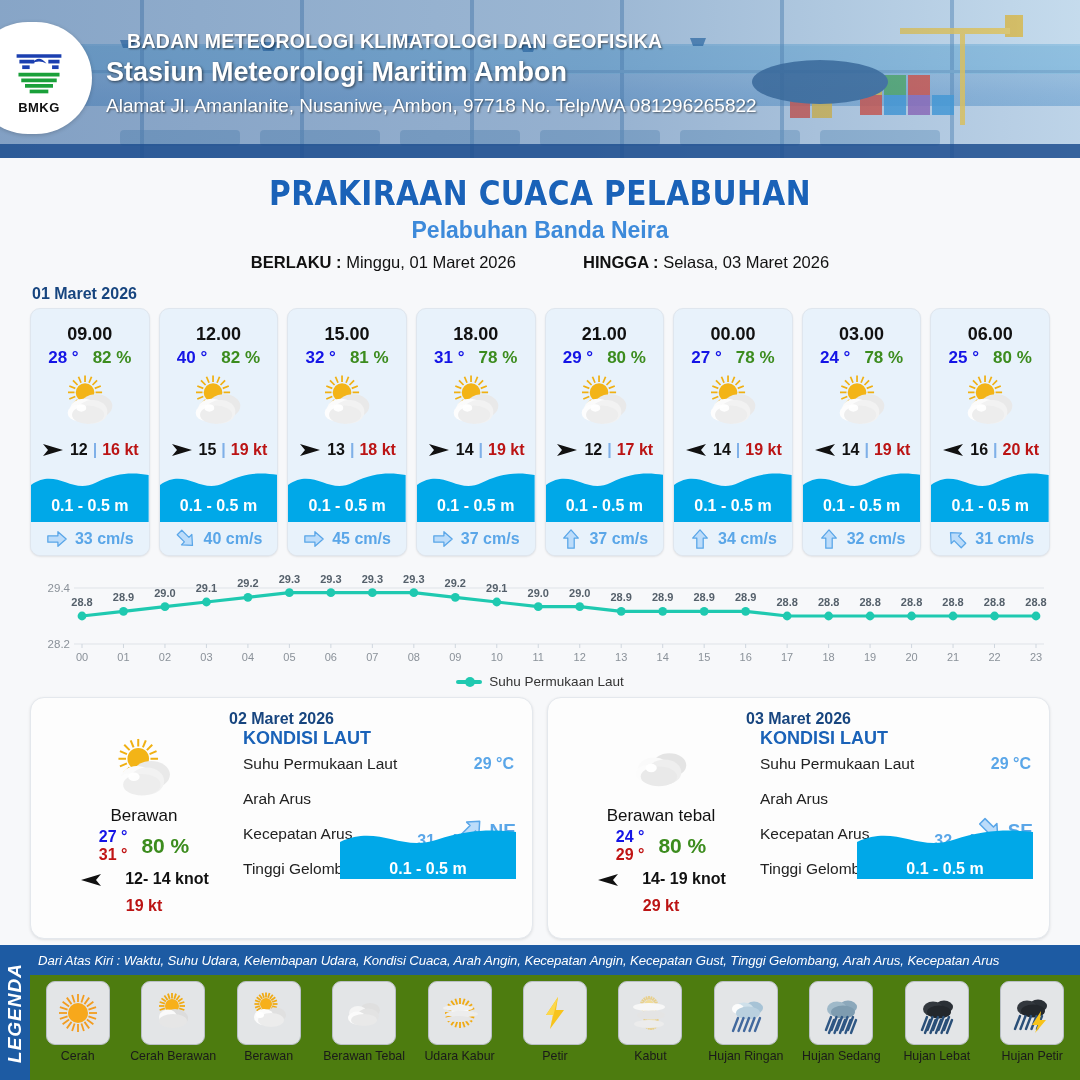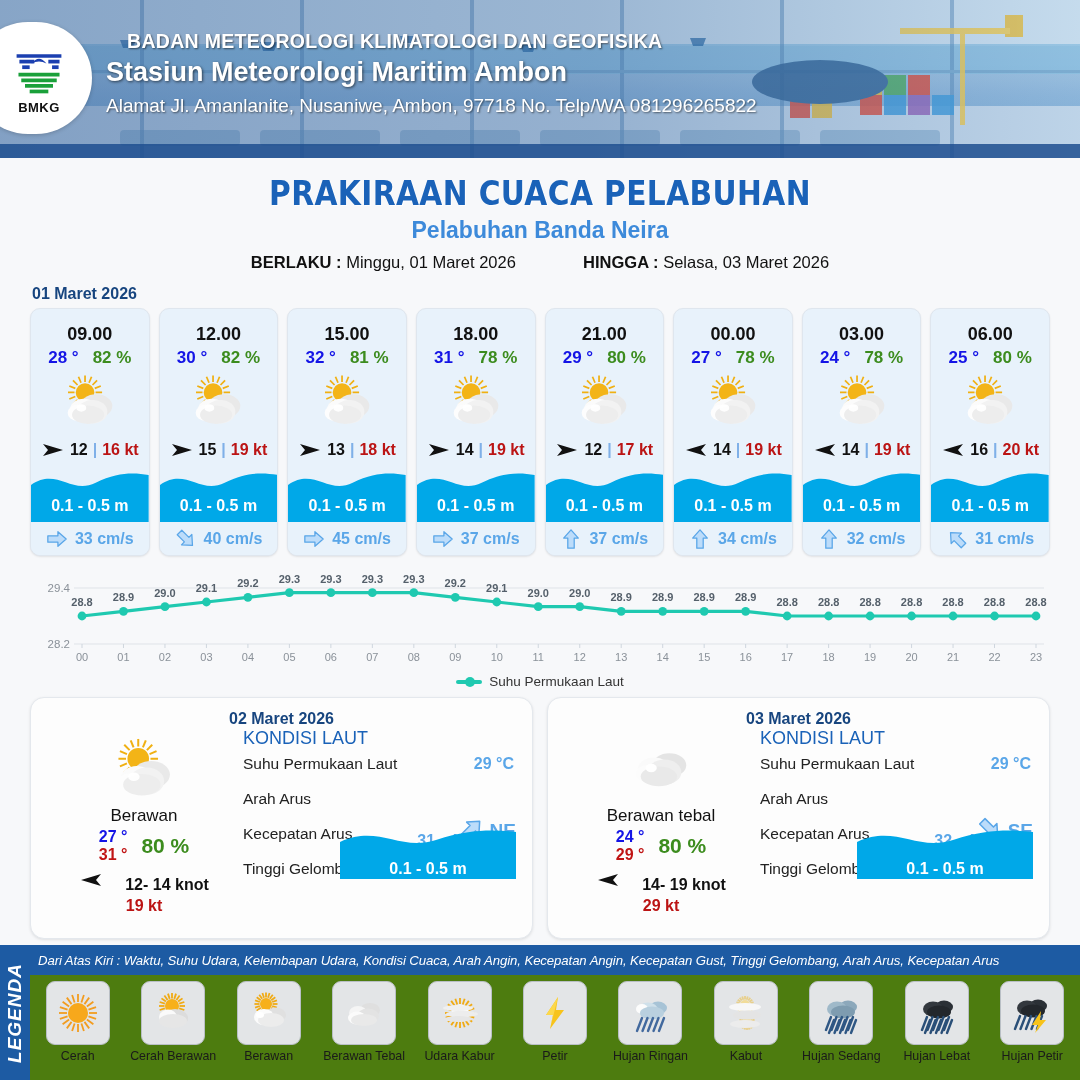--- a/index.html
+++ b/index.html
@@ -78,25 +78,25 @@
   }
   .p-date{font-size:16px;font-weight:bold;color:#17457f;text-align:center;}
   .p-left{position:absolute;left:18px;top:36px;width:190px;text-align:center;}
   .p-icon{height:68px;display:flex;align-items:center;justify-content:center;}
   .p-cond{font-size:17px;color:#111;margin-top:4px;}
   .p-temps{display:flex;align-items:center;justify-content:center;gap:14px;margin-top:2px;}
   .p-tcol{display:flex;flex-direction:column;line-height:1.12;}
   .p-tmin{font-size:16px;font-weight:bold;color:#1414e6;}
   .p-tmax{font-size:16px;font-weight:bold;color:#c01414;}
   .p-hum{font-size:21px;font-weight:bold;color:#3c8c1e;}
-  .p-wind{display:flex;align-items:flex-end;justify-content:center;gap:22px;margin-top:6px;}
+  .p-wind{display:flex;align-items:flex-start;justify-content:center;gap:22px;margin-top:6px;}
   .p-wtxt{font-size:16px;font-weight:bold;color:#111;}
   .p-gust{font-size:16px;font-weight:bold;color:#bb1414;margin-top:3px;}
   .p-right{position:absolute;left:212px;right:12px;top:30px;}
-  .p-kond{font-size:18px;font-weight:normal;color:#1a62b8;margin-bottom:6px;}
+  .p-kond{font-size:18px;font-weight:bold;color:#1a62b8;margin-bottom:6px;}
   .p-row{position:relative;height:35px;}
   .p-rlab{font-size:15.5px;color:#222;}
   .p-rval{position:absolute;right:6px;top:0;font-size:16px;font-weight:bold;color:#5aa6e8;}
   .p-cur-dir{position:absolute;right:4px;top:26px;display:flex;align-items:center;gap:5px;}
   .p-cur-dir .lbl{font-size:19px;font-weight:bold;color:#5aa6e8;}
   .p-speed{position:absolute;right:12px;top:104px;font-size:16px;font-weight:bold;color:#5aa6e8;}
   .p-wave{position:absolute;right:4px;bottom:8px;width:176px;height:64px;}
   .p-wave-label{position:absolute;left:0;right:0;bottom:9px;text-align:center;font-size:16px;font-weight:bold;color:#fff;}
   
   .legenda{position:absolute;left:0;bottom:0;width:1080px;height:135px;background:#1d5ba3;}
@@ -259,21 +259,21 @@
     <div class="c-cur">
       <span class="c-cur-arrow"><svg width="22" height="22" viewBox="0 0 24 24" style="transform:rotate(90deg)">
     <path d="M12 2 L20 11 L15.5 11 L15.5 22 L8.5 22 L8.5 11 L4 11 Z" fill="#bcdcfa" stroke="#5aa6e8" stroke-width="1.4" stroke-linejoin="round"></path>
   </svg></span>
       <span class="c-cur-txt">33 cm/s</span>
     </div>
     </div>
     <div class="card">
     <div class="c-time">12.00</div>
     <div class="c-th">
-      <span class="c-temp">30 °</span>
+      <span class="c-temp">40 °</span>
       <span class="c-hum">82 %</span>
     </div>
     <div class="c-icon">
         <svg width="62" height="57.04" viewBox="0 0 62 57.04">
           <g transform="translate(26.04,20.46)">
       <circle r="9.299999999999999" fill="#f3b417"></circle>
       <line x1="10.540000000000001" y1="0" x2="17.05" y2="0" stroke="#f0b012" stroke-width="1.736"></line>
             <line x1="9.737690272668964" y1="4.0334833771280465" x2="15.752146029317439" y2="6.524752521824781" stroke="#f0b012" stroke-width="1.736"></line>
             <line x1="7.452905473706212" y1="7.452905473706211" x2="12.056170619230636" y2="12.056170619230635" stroke="#f0b012" stroke-width="1.736"></line>
             <line x1="4.033483377128047" y1="9.737690272668964" x2="6.524752521824782" y2="15.752146029317439" stroke="#f0b012" stroke-width="1.736"></line>
@@ -1071,36 +1071,20 @@
             <svg width="44" height="44" viewBox="0 0 44 44">
       <path d="M25 6 L13 24 L20 24 L17 38 L31 19 L23 19 Z" fill="#f7c31b"></path>
       <path d="M25 6 L13 24 L20 24 L18 34 Z" fill="#fcd84b"></path>
             </svg>
           </div>
     <div class="leg-lab">Petir</div>
         </div>
         <div class="leg-item">
           <div class="leg-box">
             <svg width="44" height="44" viewBox="0 0 44 44">
-      <ellipse cx="30" cy="17" rx="9" ry="6.5" fill="#a7c3d6"></ellipse>
-              <ellipse cx="20" cy="19" rx="10" ry="7.5" fill="#cfe0ea"></ellipse>
-      <ellipse cx="14" cy="18" rx="6" ry="5" fill="#fcfcfc"></ellipse>
-              <ellipse cx="24" cy="22" rx="12" ry="6.5" fill="#b9d0df"></ellipse>
-      <line x1="14" y1="27" x2="9" y2="40" stroke="#42699e" stroke-width="2.4" stroke-linecap="round"></line>
-              <line x1="19.5" y1="27" x2="14.5" y2="40" stroke="#42699e" stroke-width="2.4" stroke-linecap="round"></line>
-              <line x1="25" y1="27" x2="20" y2="40" stroke="#42699e" stroke-width="2.4" stroke-linecap="round"></line>
-              <line x1="30.5" y1="27" x2="25.5" y2="40" stroke="#42699e" stroke-width="2.4" stroke-linecap="round"></line>
-              <line x1="36" y1="27" x2="31" y2="40" stroke="#42699e" stroke-width="2.4" stroke-linecap="round"></line>
-            </svg>
-          </div>
-    <div class="leg-lab">Hujan Ringan</div>
-        </div>
-        <div class="leg-item">
-          <div class="leg-box">
-            <svg width="44" height="44" viewBox="0 0 44 44">
       <line x1="26.5" y1="14" x2="30" y2="14" stroke="#e8cf8a" stroke-width="1.8"></line>
               <line x1="26.230810839623345" y1="15.699593469062211" x2="29.559508646656383" y2="16.781152949374526" stroke="#e8cf8a" stroke-width="1.8"></line>
               <line x1="25.44959346906221" y1="17.2328188876086" x2="28.281152949374526" y2="19.290067270632257" stroke="#e8cf8a" stroke-width="1.8"></line>
               <line x1="24.2328188876086" y1="18.44959346906221" x2="26.290067270632257" y2="21.281152949374526" stroke="#e8cf8a" stroke-width="1.8"></line>
               <line x1="22.69959346906221" y1="19.230810839623345" x2="23.781152949374526" y2="22.559508646656383" stroke="#e8cf8a" stroke-width="1.8"></line>
               <line x1="21" y1="19.5" x2="21" y2="23" stroke="#e8cf8a" stroke-width="1.8"></line>
               <line x1="19.30040653093779" y1="19.230810839623345" x2="18.218847050625474" y2="22.559508646656383" stroke="#e8cf8a" stroke-width="1.8"></line>
               <line x1="17.7671811123914" y1="18.44959346906221" x2="15.709932729367743" y2="21.281152949374526" stroke="#e8cf8a" stroke-width="1.8"></line>
               <line x1="16.55040653093779" y1="17.2328188876086" x2="13.718847050625474" y2="19.29006727063226" stroke="#e8cf8a" stroke-width="1.8"></line>
               <line x1="15.769189160376655" y1="15.699593469062211" x2="12.440491353343619" y2="16.781152949374526" stroke="#e8cf8a" stroke-width="1.8"></line>
@@ -1135,20 +1119,36 @@
               <line x1="25.64503363531613" y1="27.359423525312735" x2="27.702282018339783" y2="24.52786404500042" stroke="#e8cf8a" stroke-width="1.8"></line>
               <line x1="26.640576474687265" y1="28.354966364683868" x2="29.47213595499958" y2="26.297717981660213" stroke="#e8cf8a" stroke-width="1.8"></line>
               <line x1="27.27975432332819" y1="29.609423525312735" x2="30.60845213036123" y2="28.52786404500042" stroke="#e8cf8a" stroke-width="1.8"></line>
               <circle cx="23" cy="31" r="4.5" fill="#f1dc9a"></circle>
       <ellipse cx="21" cy="16" rx="16" ry="4" fill="#f7f7f7"></ellipse>
               <ellipse cx="23" cy="24" rx="14" ry="4.5" fill="#e4e4e4"></ellipse>
       <ellipse cx="21" cy="33" rx="15" ry="4" fill="#ececec"></ellipse>
             </svg>
           </div>
     <div class="leg-lab">Kabut</div>
+        </div>
+        <div class="leg-item">
+          <div class="leg-box">
+            <svg width="44" height="44" viewBox="0 0 44 44">
+      <ellipse cx="30" cy="17" rx="9" ry="6.5" fill="#a7c3d6"></ellipse>
+              <ellipse cx="20" cy="19" rx="10" ry="7.5" fill="#cfe0ea"></ellipse>
+      <ellipse cx="14" cy="18" rx="6" ry="5" fill="#fcfcfc"></ellipse>
+              <ellipse cx="24" cy="22" rx="12" ry="6.5" fill="#b9d0df"></ellipse>
+      <line x1="14" y1="27" x2="9" y2="40" stroke="#42699e" stroke-width="2.4" stroke-linecap="round"></line>
+              <line x1="19.5" y1="27" x2="14.5" y2="40" stroke="#42699e" stroke-width="2.4" stroke-linecap="round"></line>
+              <line x1="25" y1="27" x2="20" y2="40" stroke="#42699e" stroke-width="2.4" stroke-linecap="round"></line>
+              <line x1="30.5" y1="27" x2="25.5" y2="40" stroke="#42699e" stroke-width="2.4" stroke-linecap="round"></line>
+              <line x1="36" y1="27" x2="31" y2="40" stroke="#42699e" stroke-width="2.4" stroke-linecap="round"></line>
+            </svg>
+          </div>
+    <div class="leg-lab">Hujan Ringan</div>
         </div>
         <div class="leg-item">
           <div class="leg-box">
             <svg width="44" height="44" viewBox="0 0 44 44">
       <ellipse cx="29" cy="16" rx="9" ry="6.5" fill="#8ca8bb"></ellipse>
               <ellipse cx="18" cy="18" rx="10" ry="7.5" fill="#9fb9c9"></ellipse>
       <ellipse cx="24" cy="21" rx="12" ry="6.5" fill="#7e9cb0"></ellipse>
       <line x1="12" y1="26" x2="7" y2="39" stroke="#2f5784" stroke-width="2.4" stroke-linecap="round"></line>
               <line x1="17.5" y1="26" x2="12.5" y2="39" stroke="#2f5784" stroke-width="2.4" stroke-linecap="round"></line>
               <line x1="23" y1="26" x2="18" y2="39" stroke="#2f5784" stroke-width="2.4" stroke-linecap="round"></line>

